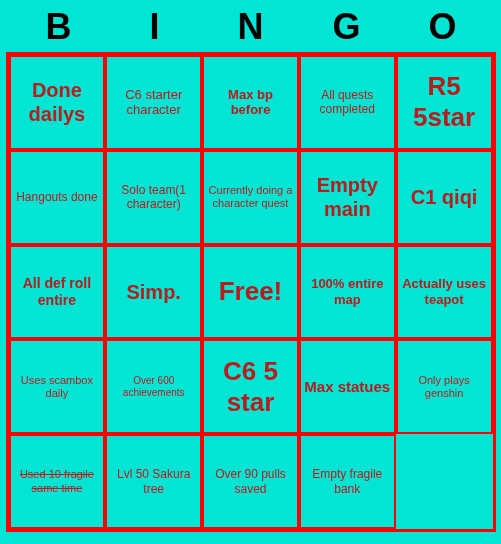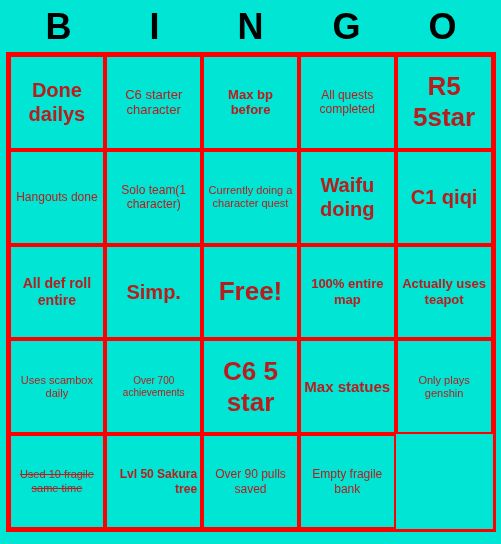--- a/index.html
+++ b/index.html
@@ -75,32 +75,32 @@
 
   <div class="cell large-text">Done dailys</div>
   <div class="cell">C6 starter character</div>
   <div class="cell" style="font-weight:bold;">Max bp before</div>
   <div class="cell" style="font-size:12px;">All quests completed</div>
   <div class="cell xl-text">R5 5star</div>
 
   <div class="cell" style="font-size:12px;">Hangouts done</div>
   <div class="cell" style="font-size:12px;">Solo team(1 character)</div>
   <div class="cell" style="font-size:11px;">Currently doing a character quest</div>
-  <div class="cell large-text">Waifu doing</div>
+  <div class="cell large-text">Empty main</div>
   <div class="cell large-text">C1 qiqi</div>
 
   <div class="cell" style="font-weight:bold;font-size:14px;">All def roll entire</div>
   <div class="cell large-text">Simp.</div>
   <div class="cell xl-text">Free!</div>
   <div class="cell" style="font-weight:bold;font-size:13px;">100% entire map</div>
   <div class="cell" style="font-weight:bold;font-size:13px;">Actually uses teapot</div>
 
   <div class="cell" style="font-size:11px;">Uses scambox daily</div>
-  <div class="cell" style="font-size:10px;">Over 700 achievements</div>
+  <div class="cell" style="font-size:10px;">Over 600 achievements</div>
   <div class="cell xl-text">C6 5 star</div>
   <div class="cell" style="font-weight:bold;font-size:15px;">Max statues</div>
 
   <div class="cell" style="font-size:11px;">Only plays genshin</div>
   <div class="cell strikethrough" style="font-size:11px;">Used 10 fragile same time</div>
-  <div class="cell" style="font-size:12px;font-weight:bold;text-align:right;">Lvl 50 Sakura tree</div>
+  <div class="cell" style="font-size:12px;font-weight:normal;">Lvl 50 Sakura tree</div>
   <div class="cell" style="font-size:12px;">Over 90 pulls saved</div>
   <div class="cell" style="font-size:12px;">Empty fragile bank</div>
 </div>
 
 </body></html>

